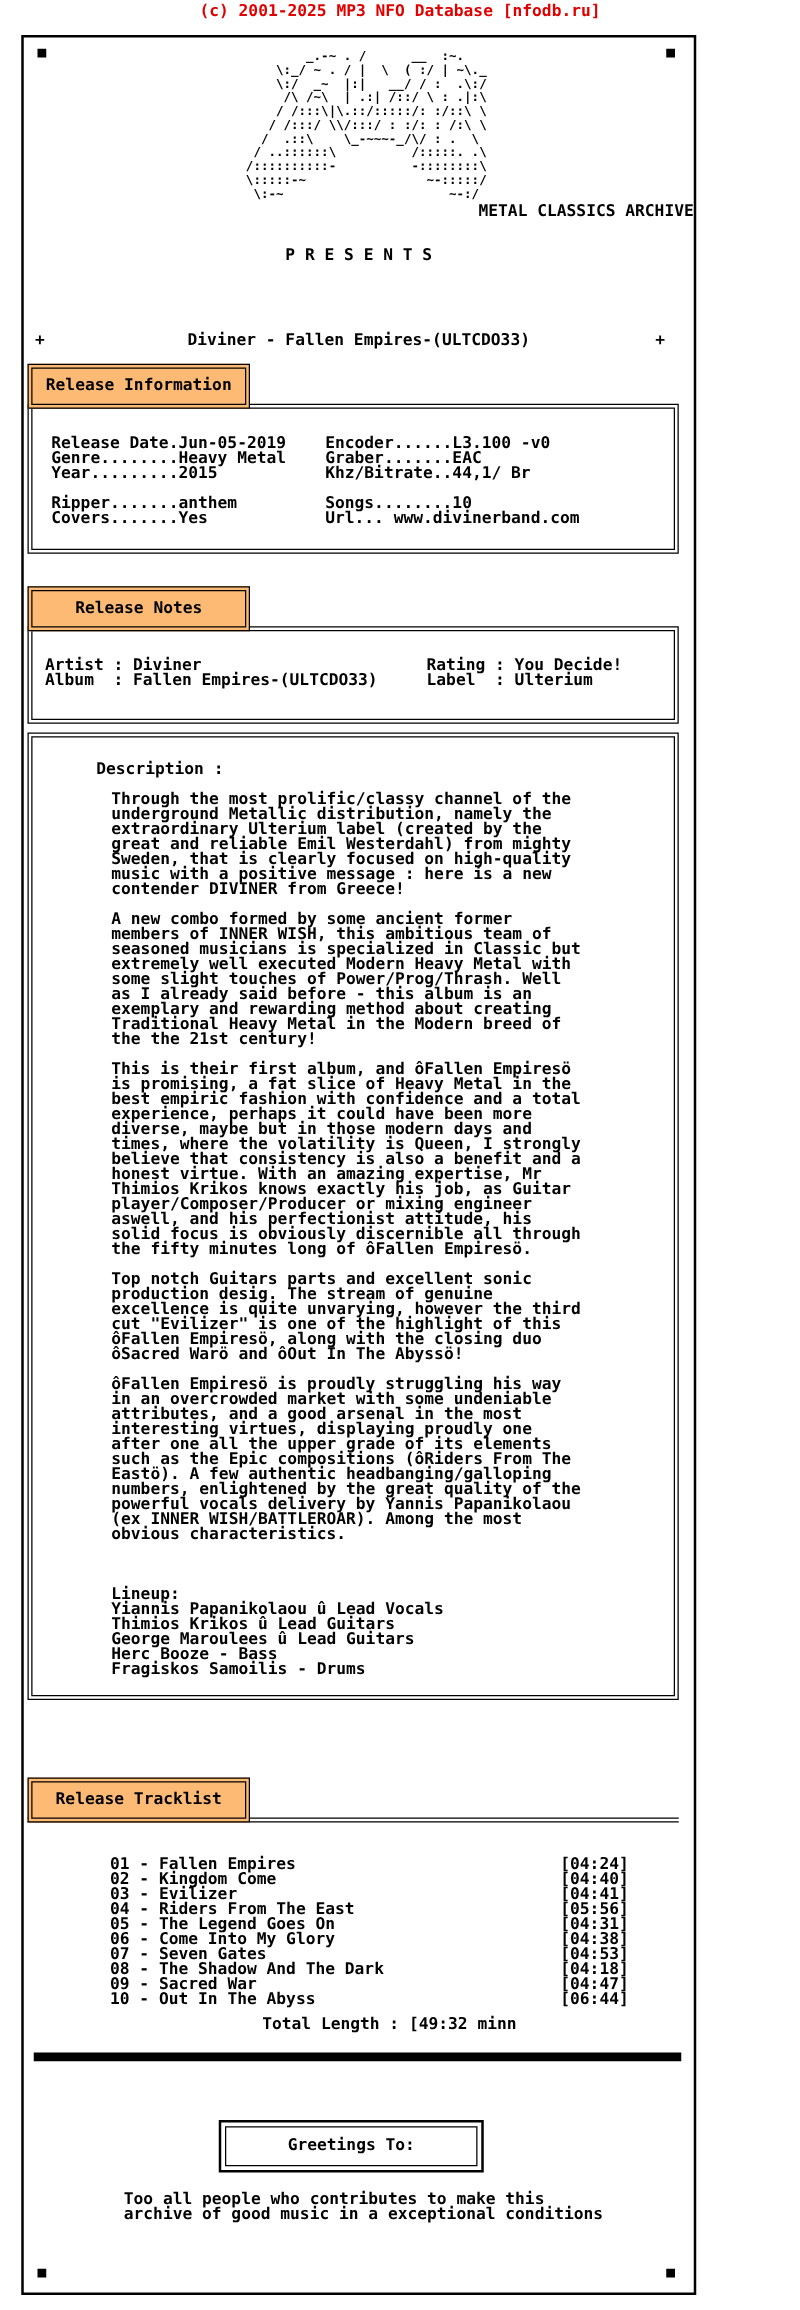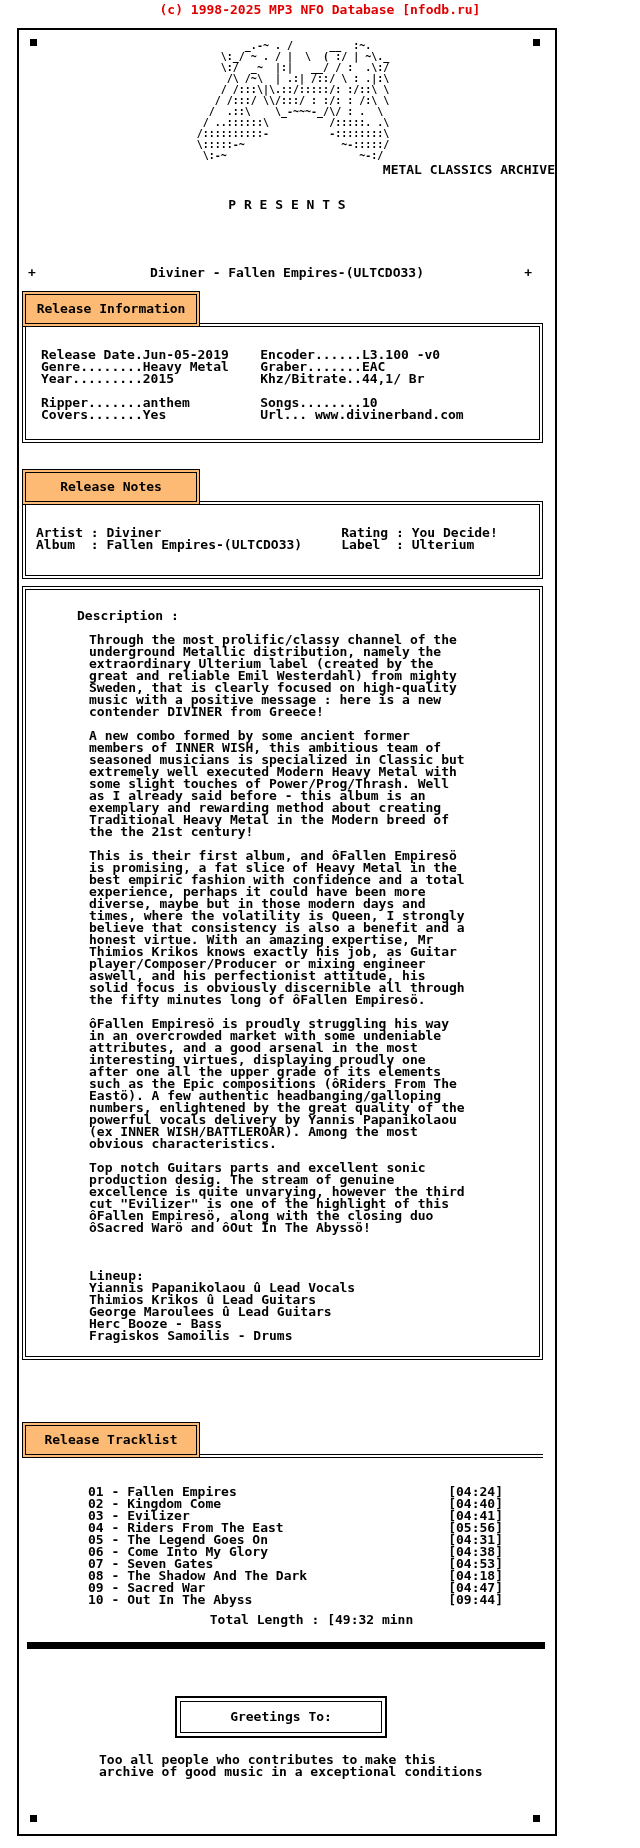--- a/index.html
+++ b/index.html
@@ -55,21 +55,21 @@
   .greet-outer {
     box-sizing:border-box; margin-top:47px; margin-left:156px; width:212px;
     border:2px solid #000; padding:3px; background:#fff;
   }
   .greet-inner { border:1px solid #000; text-align:center; padding:9px 0; }
   .footer-text { margin-top:16px; margin-left:80px; }
 </style>
 </head>
 <body>
 
-<div class="copyright" style="color: rgb(225, 0, 0);">(c) 1998-2025 MP3 NFO Database [nfodb.ru]</div>
+<div class="copyright" style="color: rgb(225, 0, 0);">(c) 2001-2025 MP3 NFO Database [nfodb.ru]</div>
 
 <div class="outer-box">
   <span class="sq tl"></span>
   <span class="sq tr"></span>
   <span class="sq bl"></span>
   <span class="sq br"></span>
 
   <div class="art-wrap">
     <pre class="ascii-art">          _.-~ . /      __  :~.
       \:_/ ~ . / |  \  ( :/ | ~\._
@@ -137,37 +137,37 @@
 experience, perhaps it could have been more
 diverse, maybe but in those modern days and
 times, where the volatility is Queen, I strongly
 believe that consistency is also a benefit and a
 honest virtue. With an amazing expertise, Mr
 Thimios Krikos knows exactly his job, as Guitar
 player/Composer/Producer or mixing engineer
 aswell, and his perfectionist attitude, his
 solid focus is obviously discernible all through
 the fifty minutes long of ôFallen Empiresö.</pre>
+        <pre class="paragraph">Top notch Guitars parts and excellent sonic
+production desig. The stream of genuine
+excellence is quite unvarying, however the third
+cut "Evilizer" is one of the highlight of this
+ôFallen Empiresö, along with the closing duo
+ôSacred Warö and ôOut In The Abyssö!</pre>
         <pre class="paragraph">ôFallen Empiresö is proudly struggling his way
 in an overcrowded market with some undeniable
 attributes, and a good arsenal in the most
 interesting virtues, displaying proudly one
 after one all the upper grade of its elements
 such as the Epic compositions (ôRiders From The
 Eastö). A few authentic headbanging/galloping
 numbers, enlightened by the great quality of the
 powerful vocals delivery by Yannis Papanikolaou
 (ex INNER WISH/BATTLEROAR). Among the most
 obvious characteristics.</pre>
-        <pre class="paragraph">Top notch Guitars parts and excellent sonic
-production desig. The stream of genuine
-excellence is quite unvarying, however the third
-cut "Evilizer" is one of the highlight of this
-ôFallen Empiresö, along with the closing duo
-ôSacred Warö and ôOut In The Abyssö!</pre>
       </div>
     <pre class="lineup">Lineup:
 Yiannis Papanikolaou û Lead Vocals
 Thimios Krikos û Lead Guitars
 George Maroulees û Lead Guitars
 Herc Booze - Bass
 Fragiskos Samoilis - Drums</pre>
   </div>
 
   <div class="tl-head">
@@ -205,21 +205,21 @@
       <div class="track-row">
         <span>08 - The Shadow And The Dark</span>
         <span>[04:18]</span>
       </div>
       <div class="track-row">
         <span>09 - Sacred War</span>
         <span>[04:47]</span>
       </div>
       <div class="track-row">
         <span>10 - Out In The Abyss</span>
-        <span>[09:44]</span>
+        <span>[06:44]</span>
       </div>
     </div>
   <div class="total-length">Total Length : [49:32 minn</div>
 
   <div class="thick-bar"></div>
 
   <div class="greet-outer">
     <div class="greet-inner">Greetings To:</div>
   </div>
   <pre class="footer-text">Too all people who contributes to make this

